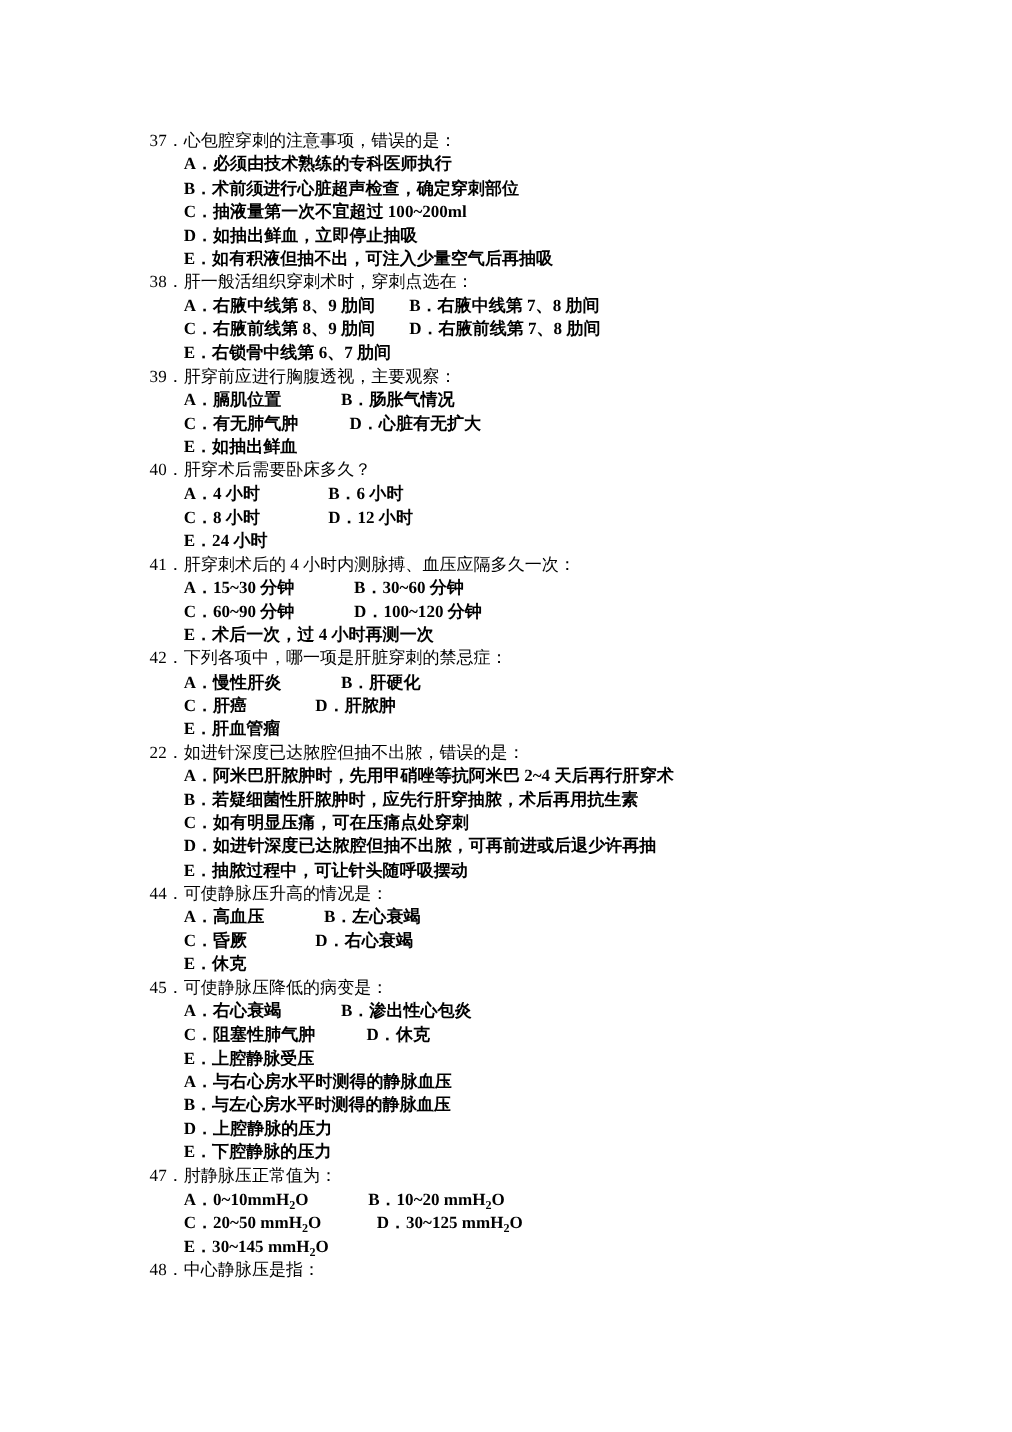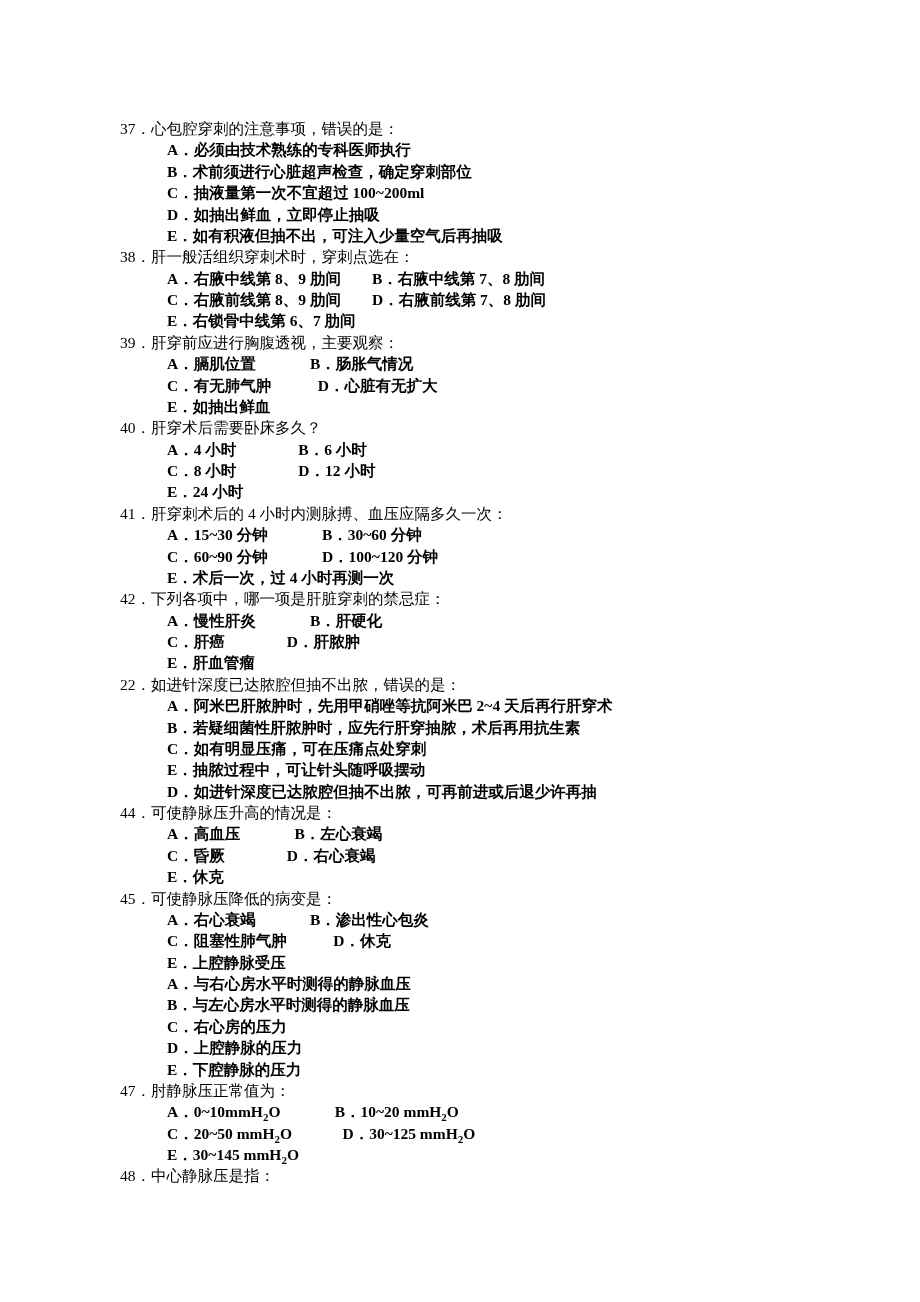--- a/index.html
+++ b/index.html
@@ -17,20 +17,21 @@
     padding: 118px 0 0 120px;
     box-sizing: border-box;
   }
   .question {
     margin: 0;
     padding: 0;
   }
   .q-stem {
     display: block;
     white-space: pre;
+    margin-left: 16px;
   }
   .q-num {
     display: inline;
   }
   .opts {
     padding-left: 47px;
   }
   .opt-row {
     display: block;
     white-space: pre;
@@ -95,22 +96,22 @@
         <span class="opt-row">C．肝癌                D．肝脓肿</span>
         <span class="opt-row">E．肝血管瘤</span>
       </div>
     </div>
     <div class="question">
       <span class="q-stem"><span class="q-num">22．</span><span>如进针深度已达脓腔但抽不出脓，错误的是：</span></span>
       <div class="opts">
         <span class="opt-row">A．阿米巴肝脓肿时，先用甲硝唑等抗阿米巴 2~4 天后再行肝穿术</span>
         <span class="opt-row">B．若疑细菌性肝脓肿时，应先行肝穿抽脓，术后再用抗生素</span>
         <span class="opt-row">C．如有明显压痛，可在压痛点处穿刺</span>
+        <span class="opt-row">D．如进针深度已达脓腔但抽不出脓，可再前进或后退少许再抽</span>
         <span class="opt-row">E．抽脓过程中，可让针头随呼吸摆动</span>
-        <span class="opt-row">D．如进针深度已达脓腔但抽不出脓，可再前进或后退少许再抽</span>
       </div>
     </div>
     <div class="question">
       <span class="q-stem"><span class="q-num">44．</span><span>可使静脉压升高的情况是：</span></span>
       <div class="opts">
         <span class="opt-row">A．高血压              B．左心衰竭</span>
         <span class="opt-row">C．昏厥                D．右心衰竭</span>
         <span class="opt-row">E．休克</span>
       </div>
     </div>
@@ -119,21 +120,20 @@
       <div class="opts">
         <span class="opt-row">A．右心衰竭              B．渗出性心包炎</span>
         <span class="opt-row">C．阻塞性肺气肿            D．休克</span>
         <span class="opt-row">E．上腔静脉受压</span>
       </div>
     </div>
     <div class="question">
       <div class="opts">
         <span class="opt-row">A．与右心房水平时测得的静脉血压</span>
         <span class="opt-row">B．与左心房水平时测得的静脉血压</span>
-        <span class="opt-row">C．右心房的压力</span>
         <span class="opt-row">D．上腔静脉的压力</span>
         <span class="opt-row">E．下腔静脉的压力</span>
       </div>
     </div>
     <div class="question">
       <span class="q-stem"><span class="q-num">47．</span><span>肘静脉压正常值为：</span></span>
       <div class="opts">
         <span class="opt-row">A．0~10mmH<span class="sub">2</span>O              B．10~20 mmH<span class="sub">2</span>O</span>
         <span class="opt-row">C．20~50 mmH<span class="sub">2</span>O             D．30~125 mmH<span class="sub">2</span>O</span>
         <span class="opt-row">E．30~145 mmH<span class="sub">2</span>O</span>

